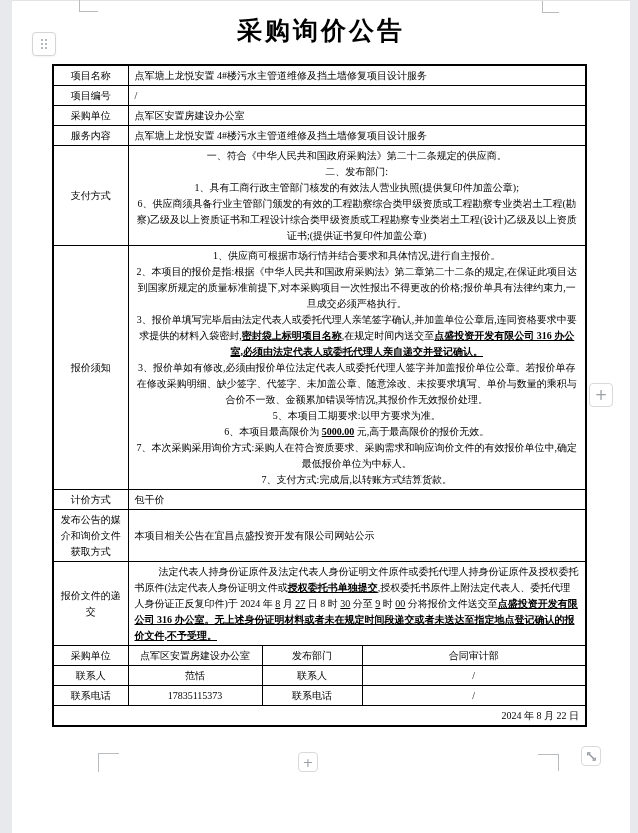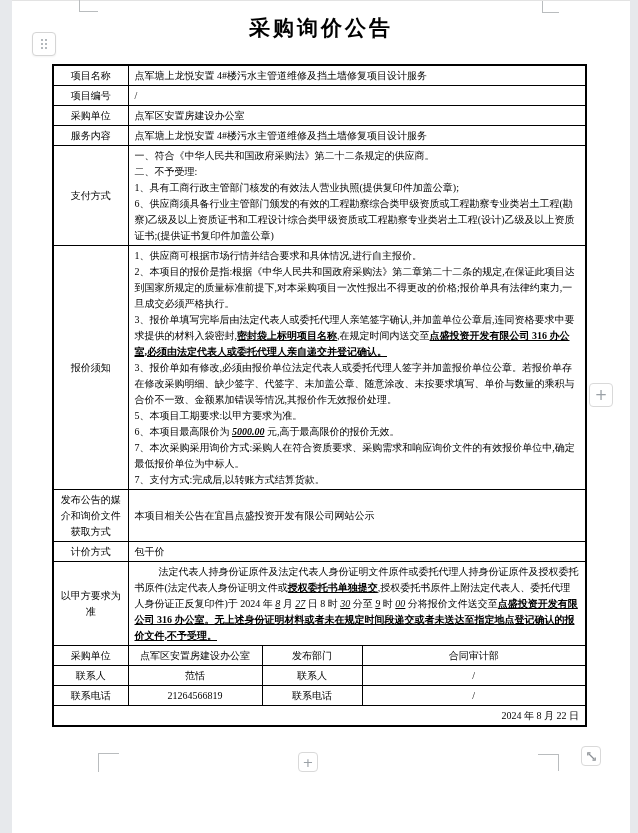--- a/index.html
+++ b/index.html
@@ -17,42 +17,42 @@
   .page{
     position:absolute;left:12px;top:0;
     width:618px;height:833px;
     background:#ffffff;
     border-top:1px solid #e3e3e3;
   }
   
   .doc-title{
     position:absolute;left:0;top:13px;width:618px;
     text-align:center;
-    font-size:21px;font-weight:bold;letter-spacing:3px;
+    font-size:25px;font-weight:bold;letter-spacing:3px;
   }
   table.doc{
     position:absolute;left:40px;top:63px;
     width:533px;
     border-collapse:collapse;table-layout:fixed;
     border:2px solid #000;
   }
   table.doc td{
     border:1px solid #000;
     font-size:10px;line-height:16px;
     padding:1.5px 6px;
     vertical-align:middle;
     word-break:break-all;
   }
   td.label{text-align:center;padding:1.5px 0;}
   td.center{text-align:center;}
   td.date-cell{text-align:right;padding-right:8px;margin-left:24px;}
-  .para{min-height:16px;}
+  .para{min-height:16px;text-align:center;}
   .indent{text-indent:24px;}
   .b{font-weight:bold;text-decoration:underline;}
-  .u{text-decoration:underline;font-style:italic;}
+  .u{text-decoration:underline;}
   
   .drag-handle{
     position:absolute;left:32px;top:32px;
     width:22px;height:22px;
     background:#fff;border:1px solid #d5d5d5;border-radius:4px;
     box-shadow:0 1px 2px rgba(0,0,0,.05);
     display:flex;align-items:center;justify-content:center;
   }
   .dots{display:grid;grid-template-columns:repeat(2,2px);grid-auto-rows:2px;gap:2px;}
   .dots i{width:2px;height:2px;background:#9aa0a6;border-radius:50%;}
@@ -101,65 +101,65 @@
           <td class="value" colspan="3">点军区安置房建设办公室</td>
         </tr>
         <tr>
           <td class="label">服务内容</td>
           <td class="value" colspan="3">点军塘上龙悦安置 4#楼污水主管道维修及挡土墙修复项目设计服务</td>
         </tr>
         <tr>
           <td class="label">支付方式</td>
           <td class="value" colspan="3">
               <div class="para">一、符合《中华人民共和国政府采购法》第二十二条规定的供应商。</div>
-              <div class="para">二、不予受理:</div>
+              <div class="para">二、发布部门:</div>
               <div class="para">1、具有工商行政主管部门核发的有效法人营业执照(提供复印件加盖公章);</div>
               <div class="para">6、供应商须具备行业主管部门颁发的有效的工程勘察综合类甲级资质或工程勘察专业类岩土工程(勘察)乙级及以上资质证书和工程设计综合类甲级资质或工程勘察专业类岩土工程(设计)乙级及以上资质证书;(提供证书复印件加盖公章)</div>
             </td>
         </tr>
         <tr>
           <td class="label">报价须知</td>
           <td class="value" colspan="3">
               <div class="para"><span>1、供应商可根据市场行情并结合要求和具体情况,进行自主报价。</span></div>
               <div class="para"><span>2、本项目的报价是指:根据《中华人民共和国政府采购法》第二章第二十二条的规定,在保证此项目达到国家所规定的质量标准前提下,对本采购项目一次性报出不得更改的价格;报价单具有法律约束力,一旦成交必须严格执行。</span></div>
               <div class="para"><span>3、报价单填写完毕后由法定代表人或委托代理人亲笔签字确认,并加盖单位公章后,连同资格要求中要求提供的材料入袋密封,</span><span class="b">密封袋上标明项目名称</span><span>,在规定时间内送交至</span><span class="b">点盛投资开发有限公司 316 办公室,必须由法定代表人或委托代理人亲自递交并登记确认。</span></div>
               <div class="para"><span>3、报价单如有修改,必须由报价单位法定代表人或委托代理人签字并加盖报价单位公章。若报价单存在修改采购明细、缺少签字、代签字、未加盖公章、随意涂改、未按要求填写、单价与数量的乘积与合价不一致、金额累加错误等情况,其报价作无效报价处理。</span></div>
               <div class="para"><span>5、本项目工期要求:以甲方要求为准。</span></div>
               <div class="para"><span>6、本项目最高限价为 </span><span class="b u">5000.00</span><span> 元,高于最高限价的报价无效。</span></div>
               <div class="para"><span>7、本次采购采用询价方式:采购人在符合资质要求、采购需求和响应询价文件的有效报价单位中,确定最低报价单位为中标人。</span></div>
               <div class="para"><span>7、支付方式:完成后,以转账方式结算货款。</span></div>
             </td>
         </tr>
         <tr>
+          <td class="label">计价方式</td>
+          <td class="value" colspan="3">包干价</td>
+        </tr>
+        <tr>
           <td class="label">发布公告的媒介和询价文件获取方式</td>
           <td class="value" colspan="3">本项目相关公告在宜昌点盛投资开发有限公司网站公示</td>
         </tr>
         <tr>
-          <td class="label">计价方式</td>
-          <td class="value" colspan="3">包干价</td>
-        </tr>
-        <tr>
-          <td class="label">以甲方要求为准</td>
+          <td class="label">报价文件的递交</td>
           <td class="value indent" colspan="3"><span>法定代表人持身份证原件及法定代表人身份证明文件原件或委托代理人持身份证原件及授权委托书原件(法定代表人身份证明文件或</span><span class="b">授权委托书单独提交</span><span>,授权委托书原件上附法定代表人、委托代理人身份证正反复印件)于 2024 年 </span><span class="u">8</span><span> 月 </span><span class="u">27</span><span> 日 8 时 </span><span class="u">30</span><span> 分至 </span><span class="u">9</span><span> 时 </span><span class="u">00</span><span> 分将报价文件送交至</span><span class="b">点盛投资开发有限公司 316 办公室。无上述身份证明材料或者未在规定时间段递交或者未送达至指定地点登记确认的报价文件,不予受理。</span></td>
         </tr>
         <tr>
           <td class="label">采购单位</td>
           <td class="center">点军区安置房建设办公室</td>
           <td class="center">发布部门</td>
           <td class="center">合同审计部</td>
         </tr>
         <tr>
           <td class="label">联系人</td>
           <td class="center">范恬</td>
           <td class="center">联系人</td>
           <td class="center">/</td>
         </tr>
         <tr>
           <td class="label">联系电话</td>
-          <td class="center">21264566819</td>
+          <td class="center">17835115373</td>
           <td class="center">联系电话</td>
           <td class="center">/</td>
         </tr>
         <tr>
           <td class="date-cell" colspan="4">2024 年 8 月 22 日</td>
         </tr>
       </tbody>
     </table>
   </div>
 

